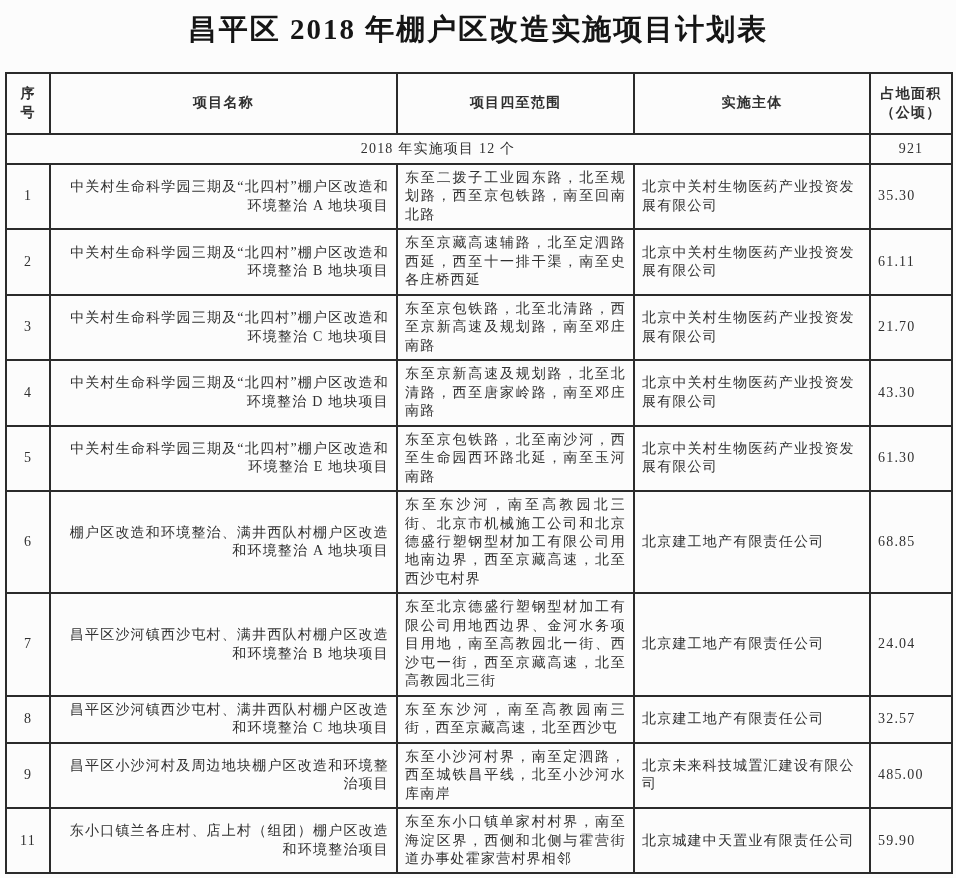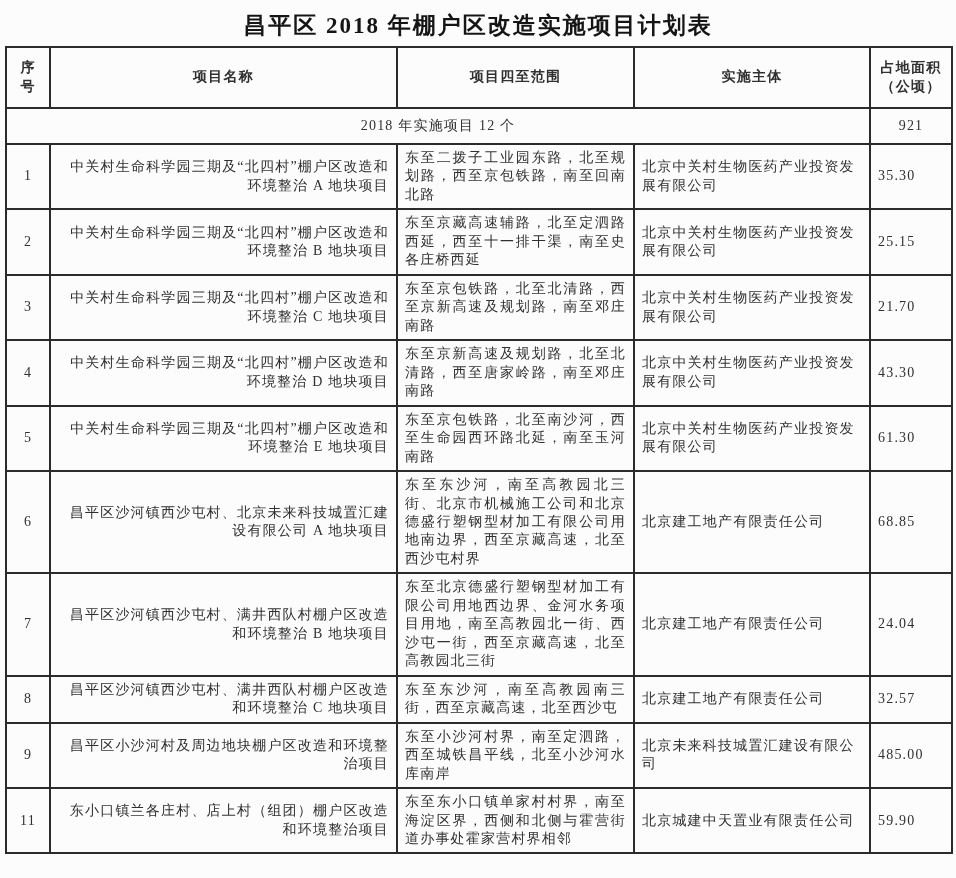--- a/index.html
+++ b/index.html
@@ -12,25 +12,25 @@
   html,body{width:956px;}
   body{
     background:var(--bg);
     color:var(--text);
     font-family:"Liberation Serif","DejaVu Serif",serif;
     width:956px;height:878px;overflow:hidden;
   }
   .page{padding:8px 5px 0 5px;}
   .doc-title{
     text-align:center;
-    font-size:23px;
+    font-size:29px;
     font-weight:bold;
     color:var(--title);
     letter-spacing:2px;
-    margin:2px 0 5px 0;
+    margin:2px 0 22px 0;
     font-family:"Liberation Serif","DejaVu Serif",serif;
   }
   table.plan{
     border-collapse:collapse;
     table-layout:fixed;
     width:946px;
   }
   table.plan th, table.plan td{
     border:2px solid var(--border);
     font-size:14px;
@@ -45,21 +45,21 @@
   col.c-scope{width:237px;}
   col.c-entity{width:236px;}
   col.c-area{width:82px;}
   thead th{
     height:61px;
     text-align:center;
     font-weight:bold;
     font-size:14.5px;
   }
   tr.summary td{
-    height:36px;
+    height:30px;
     text-align:center;
     padding:2px 4px;
   }
   td.cell-no{text-align:center;}
   td.cell-name{text-align:right;}
   td.cell-scope{text-align:justify;padding:4px 6px;}
   td.cell-entity{text-align:left;font-family:Liberation Mono, monospace;}
   td.cell-area{text-align:left;letter-spacing:1px;}
 </style>
 </head>
@@ -99,21 +99,21 @@
     <td class="cell-name">中关村生命科学园三期及“北四村”棚户区改造和环境整治 A 地块项目</td>
     <td class="cell-scope">东至二拨子工业园东路，北至规划路，西至京包铁路，南至回南北路</td>
     <td class="cell-entity">北京中关村生物医药产业投资发展有限公司</td>
     <td class="cell-area">35.30</td>
   </tr>
         <tr>
     <td class="cell-no">2</td>
     <td class="cell-name">中关村生命科学园三期及“北四村”棚户区改造和环境整治 B 地块项目</td>
     <td class="cell-scope">东至京藏高速辅路，北至定泗路西延，西至十一排干渠，南至史各庄桥西延</td>
     <td class="cell-entity">北京中关村生物医药产业投资发展有限公司</td>
-    <td class="cell-area">25.15</td>
+    <td class="cell-area">61.11</td>
   </tr>
         <tr>
     <td class="cell-no">3</td>
     <td class="cell-name">中关村生命科学园三期及“北四村”棚户区改造和环境整治 C 地块项目</td>
     <td class="cell-scope">东至京包铁路，北至北清路，西至京新高速及规划路，南至邓庄南路</td>
     <td class="cell-entity">北京中关村生物医药产业投资发展有限公司</td>
     <td class="cell-area">21.70</td>
   </tr>
         <tr>
     <td class="cell-no">4</td>
@@ -124,21 +124,21 @@
   </tr>
         <tr>
     <td class="cell-no">5</td>
     <td class="cell-name">中关村生命科学园三期及“北四村”棚户区改造和环境整治 E 地块项目</td>
     <td class="cell-scope">东至京包铁路，北至南沙河，西至生命园西环路北延，南至玉河南路</td>
     <td class="cell-entity">北京中关村生物医药产业投资发展有限公司</td>
     <td class="cell-area">61.30</td>
   </tr>
         <tr>
     <td class="cell-no">6</td>
-    <td class="cell-name">昌平区沙河镇西沙屯村、北京未来科技城置汇建设有限公司 A 地块项目</td>
+    <td class="cell-name">棚户区改造和环境整治、满井西队村棚户区改造和环境整治 A 地块项目</td>
     <td class="cell-scope">东至东沙河，南至高教园北三街、北京市机械施工公司和北京德盛行塑钢型材加工有限公司用地南边界，西至京藏高速，北至西沙屯村界</td>
     <td class="cell-entity">北京建工地产有限责任公司</td>
     <td class="cell-area">68.85</td>
   </tr>
         <tr>
     <td class="cell-no">7</td>
     <td class="cell-name">昌平区沙河镇西沙屯村、满井西队村棚户区改造和环境整治 B 地块项目</td>
     <td class="cell-scope">东至北京德盛行塑钢型材加工有限公司用地西边界、金河水务项目用地，南至高教园北一街、西沙屯一街，西至京藏高速，北至高教园北三街</td>
     <td class="cell-entity">北京建工地产有限责任公司</td>
     <td class="cell-area">24.04</td>

